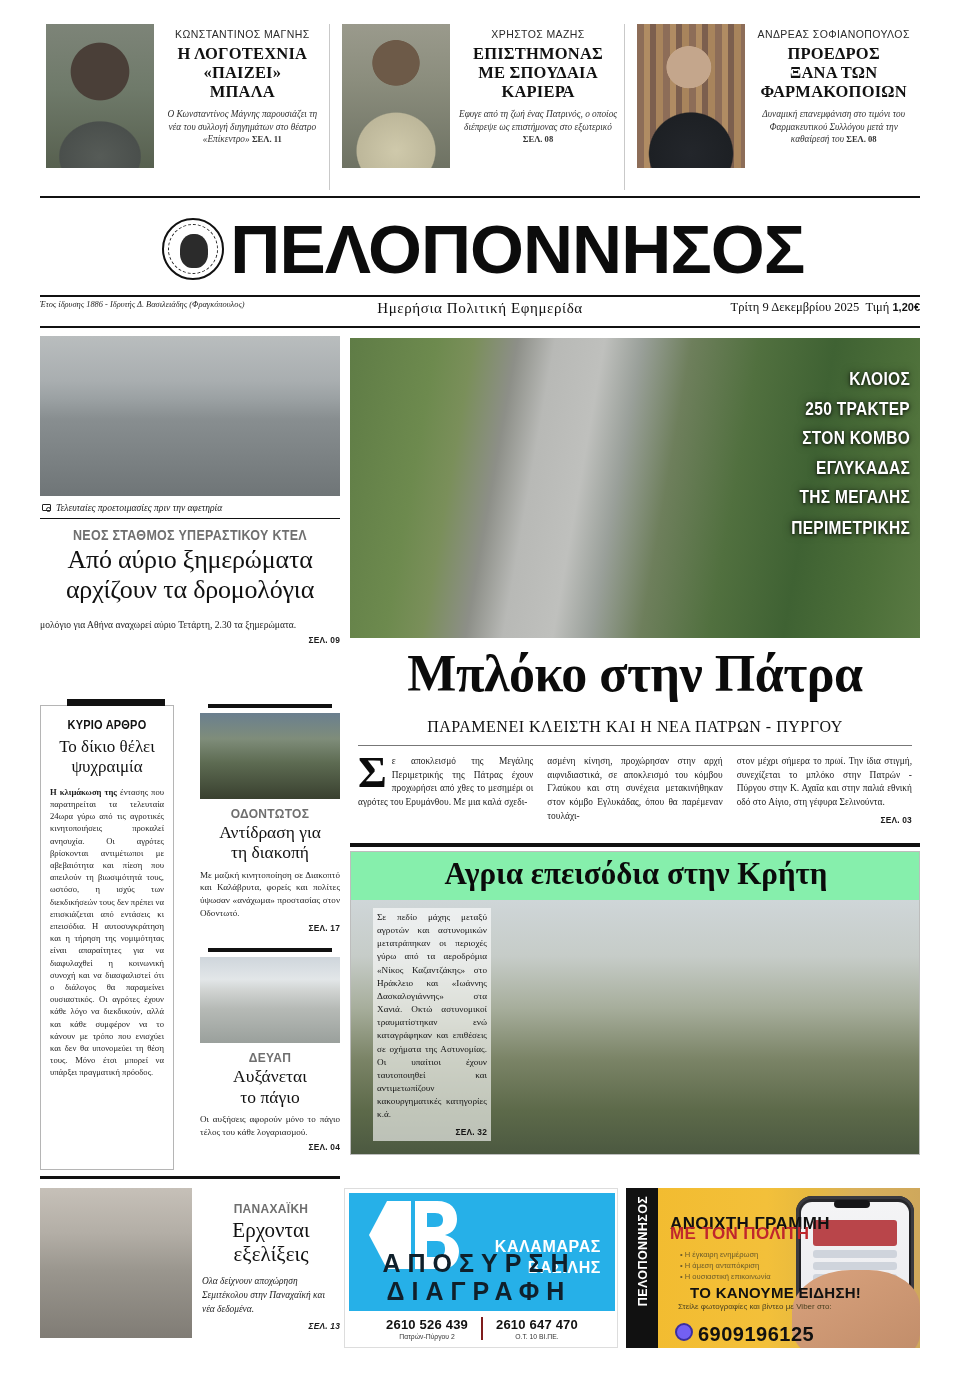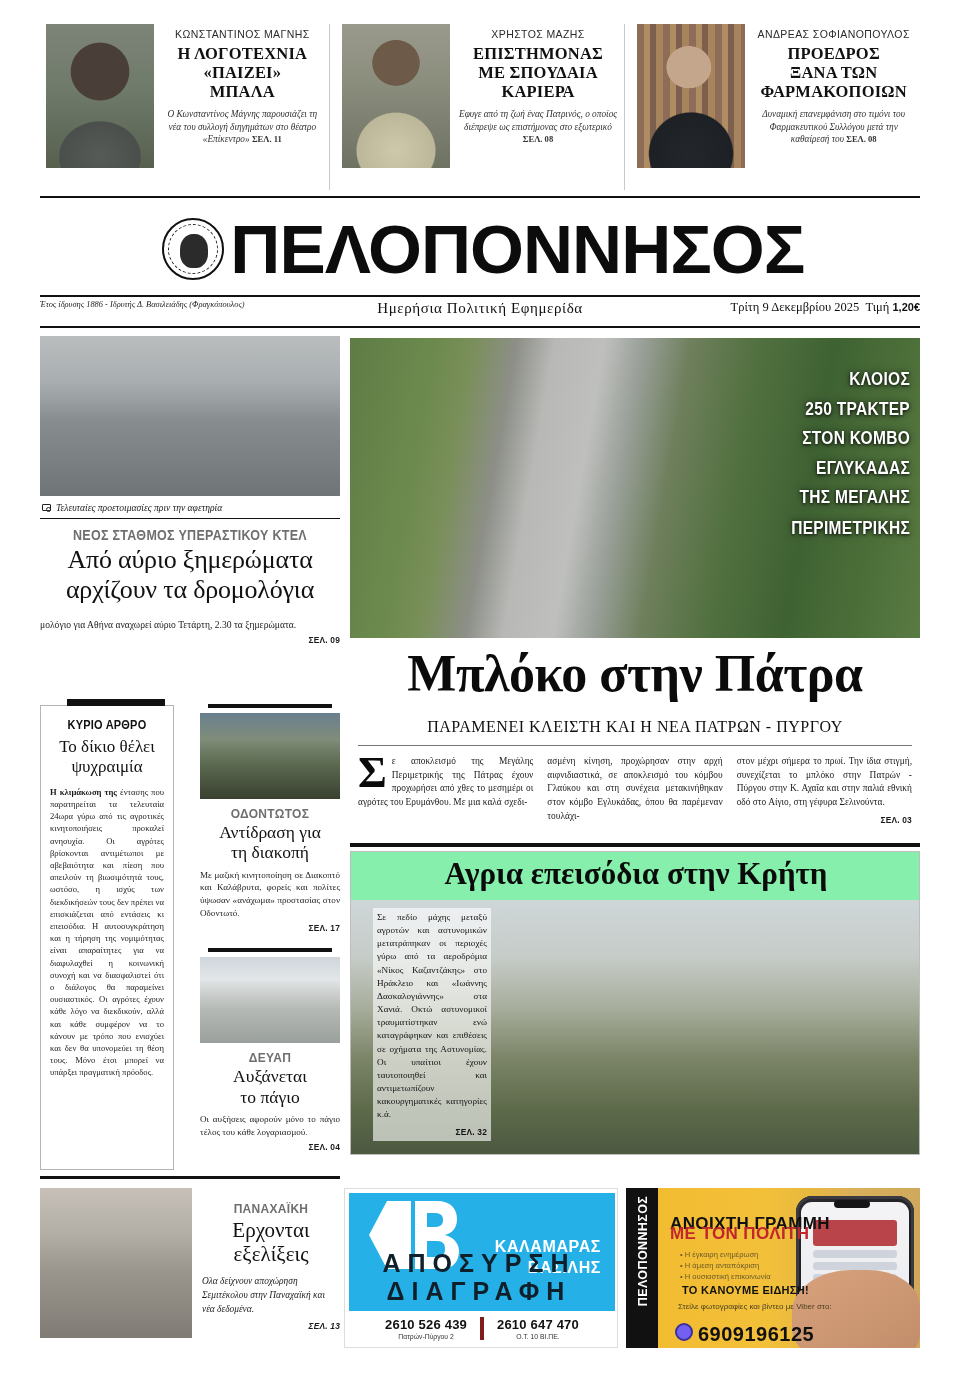--- a/index.html
+++ b/index.html
@@ -191,21 +191,21 @@
   .ad1-name { position:absolute; right:16px; top:16px; text-align:right;
               font-family:"Liberation Sans", sans-serif; font-weight:bold; color:#fff;
               font-size:16px; line-height:1.3; letter-spacing:.6px;margin-top:32px; }
   .ad1-word { position:absolute; left:14px; width:240px; text-align:center;
               font-family:"Liberation Sans", sans-serif; font-weight:bold;
               font-size:25px; letter-spacing:7px; color:#10202b; }
   .ad1-w1 { top:60px; } .ad1-w2 { top:88px; }
   .ad1-phones { position:absolute; left:0; top:128px; width:274px; display:flex;
                 justify-content:center; gap:0; }
   .ad1-ph { padding:0 13px; text-align:center; }
-  .ad1-ph + .ad1-ph { border-left:4px solid #7f1d1d; }
+  .ad1-ph + .ad1-ph { border-left:2px solid #7f1d1d; }
   .ad1-num { font-family:"Liberation Sans", sans-serif; font-weight:bold; font-size:13px;
              color:#111; letter-spacing:.2px; }
   .ad1-sub { font-family:"Liberation Sans", sans-serif; font-size:6.8px; color:#333; margin-top:1px; }
 
   
   .ad2 { position:absolute; left:626px; top:1188px; width:294px; height:160px;
          overflow:hidden; background:#f0b72b; }
   .ad2-bg { position:absolute; inset:0; background:
       linear-gradient(90deg,#f2bb2e 0%, #f3c03a 48%, #e7b93f 62%, #d9b05a 78%, #cfa85c 100%); }
   .ad2-spine { position:absolute; left:0; top:0; width:32px; height:160px; background:#111; }
@@ -213,22 +213,22 @@
                     transform:rotate(-90deg); color:#fff;
                     font-family:"Liberation Sans", sans-serif; font-weight:bold; font-size:12.5px;
                     letter-spacing:.4px; }
   .ad2-t1 { position:absolute; left:44px; top:26px; font-family:"Liberation Sans", sans-serif;
             font-weight:bold; font-size:17px; color:#111; letter-spacing:.4px; }
   .ad2-t2 { position:absolute; left:44px; top:36px; font-family:"Liberation Sans", sans-serif;
             font-weight:bold; font-size:17px; color:#c0272d; letter-spacing:.4px; }
   .ad2-bul { position:absolute; left:54px; font-family:"Liberation Sans", sans-serif;
              font-size:7.6px; color:#6a5a2a; }
   .ad2-b1 { top:62px; } .ad2-b2 { top:73px; } .ad2-b3 { top:84px; }
-  .ad2-t3 { position:absolute; left:56px; top:96px; font-family:"Liberation Sans", sans-serif;
-            font-weight:bold; font-size:11px; color:#111; letter-spacing:.3px; }
+  .ad2-t3 { position:absolute; left:64px; top:96px; font-family:"Liberation Sans", sans-serif;
+            font-weight:bold; font-size:15px; color:#111; letter-spacing:.3px; }
   .ad2-t4 { position:absolute; left:52px; top:114px; font-family:"Liberation Sans", sans-serif;
             font-size:8px; color:#4a4020; line-height:1.35; }
   .ad2-num { position:absolute; left:72px; top:135px; font-family:"Liberation Sans", sans-serif;
              font-weight:bold; font-size:20px; color:#111; letter-spacing:.5px; }
   .ad2-viber { position:absolute; left:49px; top:135px; width:18px; height:18px; border-radius:50%;
                background:#7360f2; border:2px solid #3b2f9e; }
   .ad2-phone { position:absolute; right:6px; top:8px; width:118px; height:146px;
                border-radius:16px; background:linear-gradient(160deg,#2b2b2f,#121214);
                box-shadow:inset 0 0 0 3px #3a3a40; }
   .ad2-screen { position:absolute; inset:6px 5px 8px 5px; border-radius:11px;

